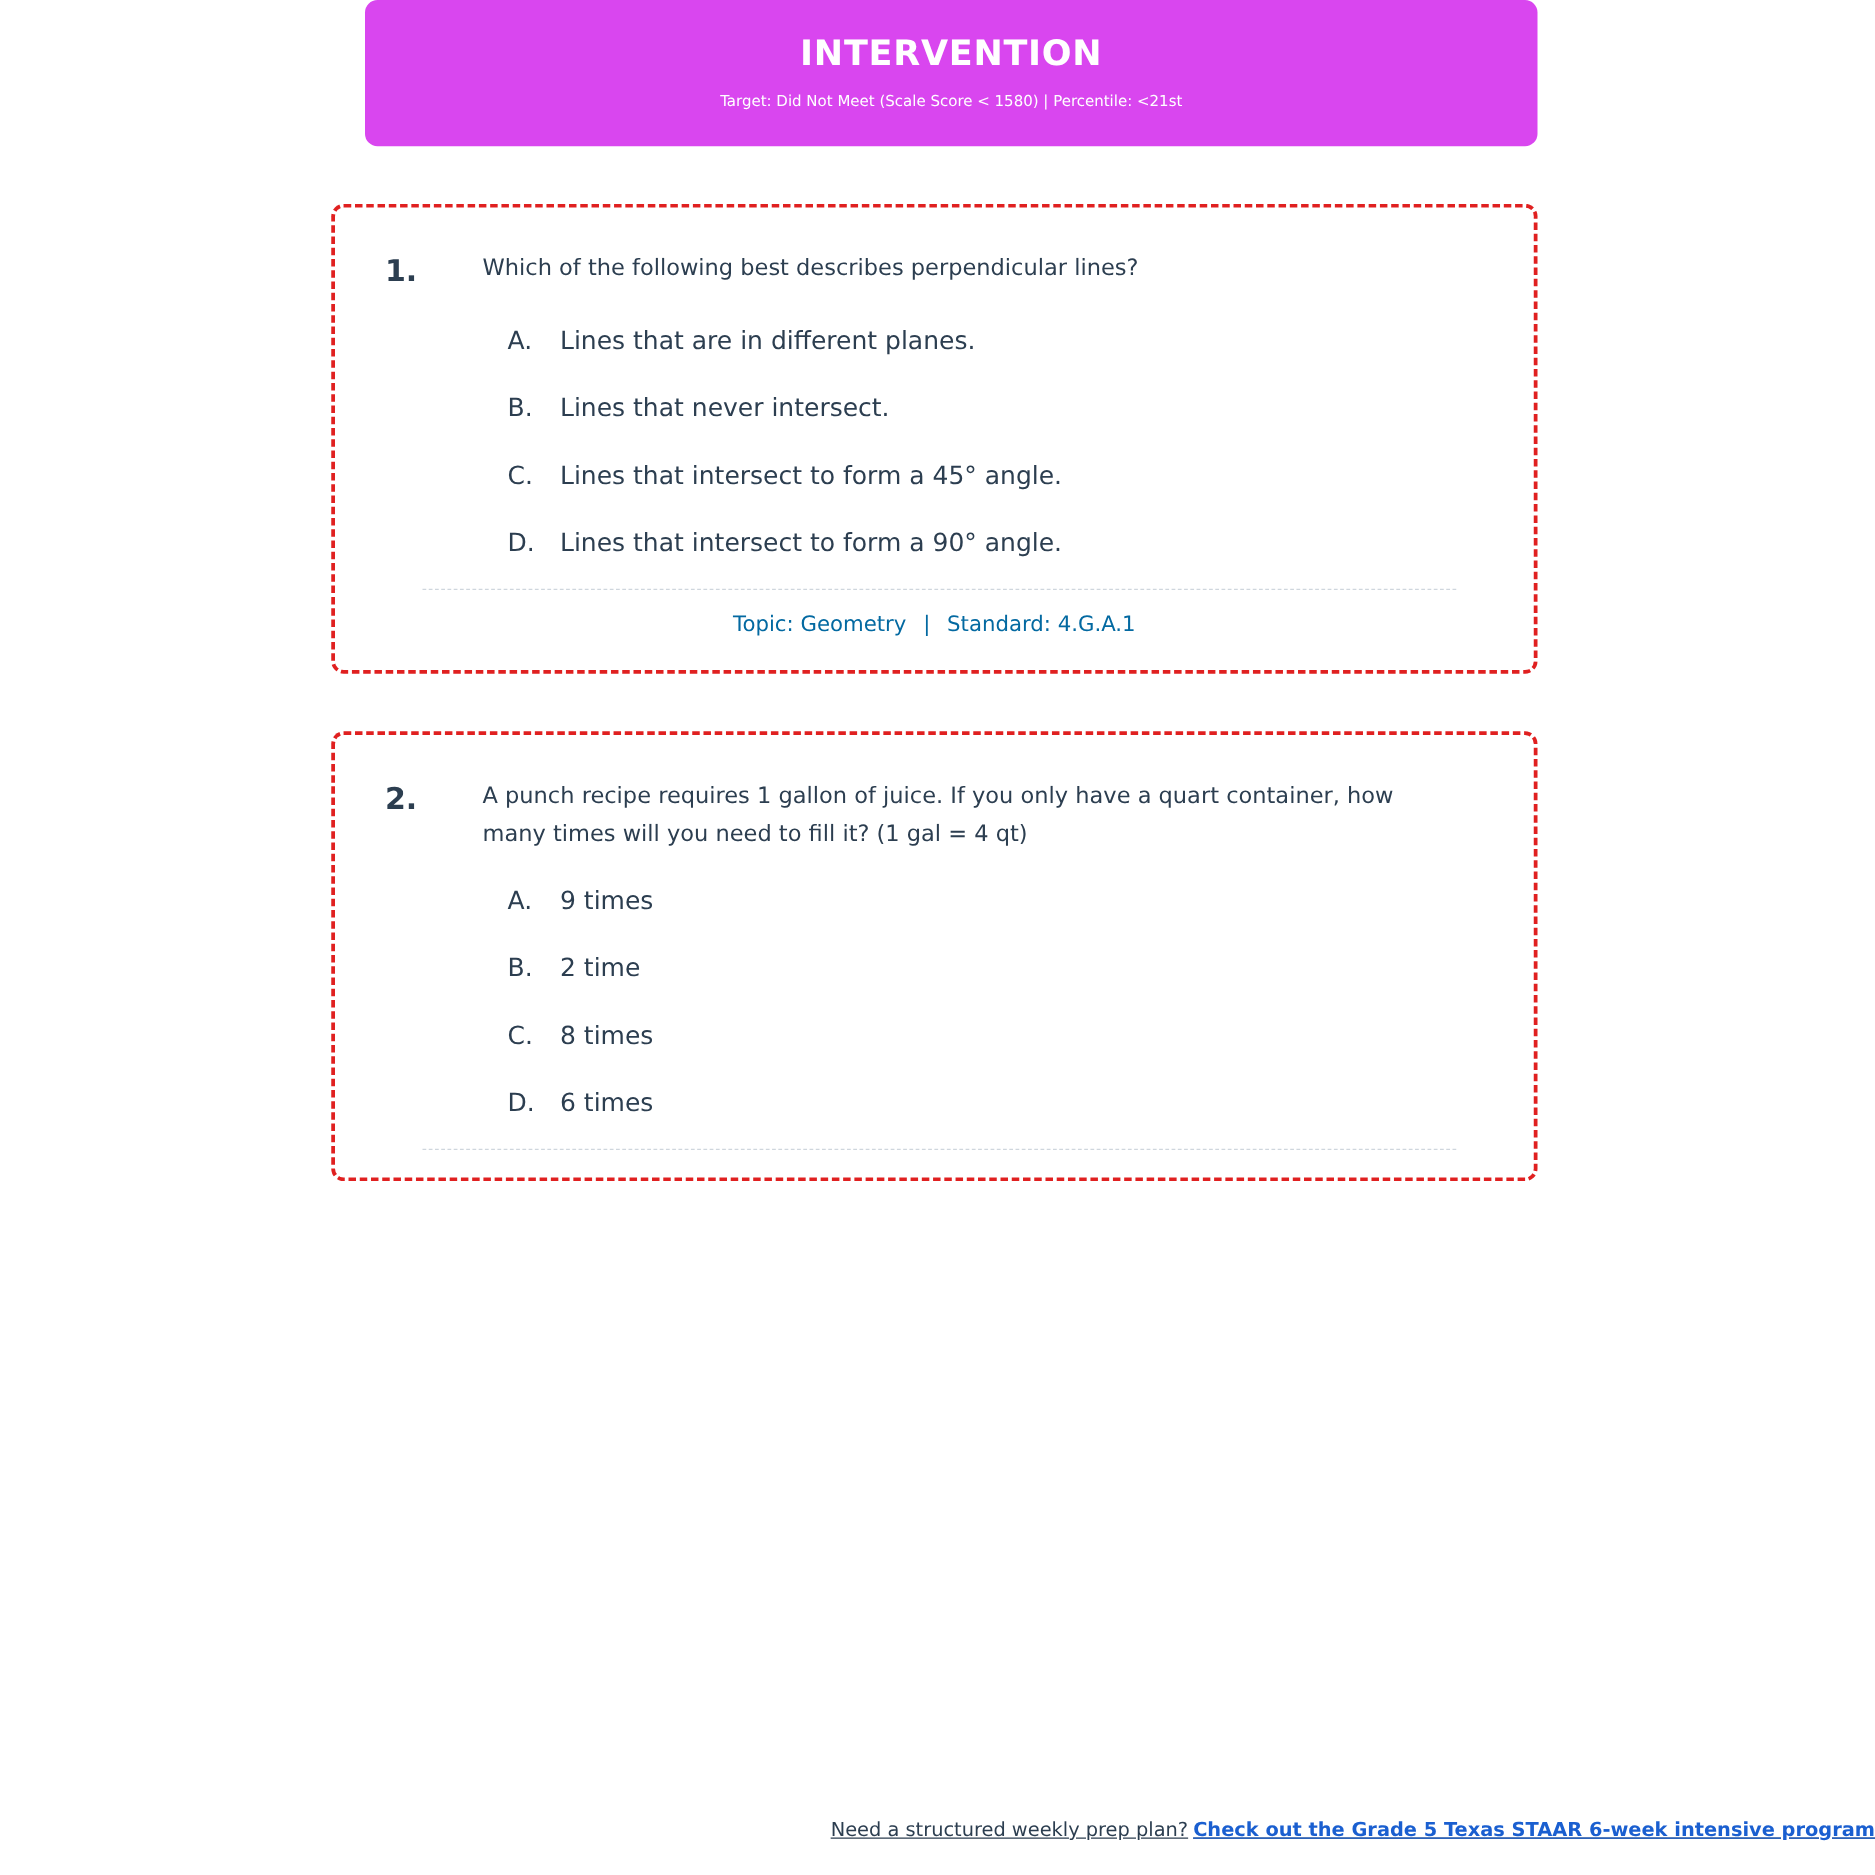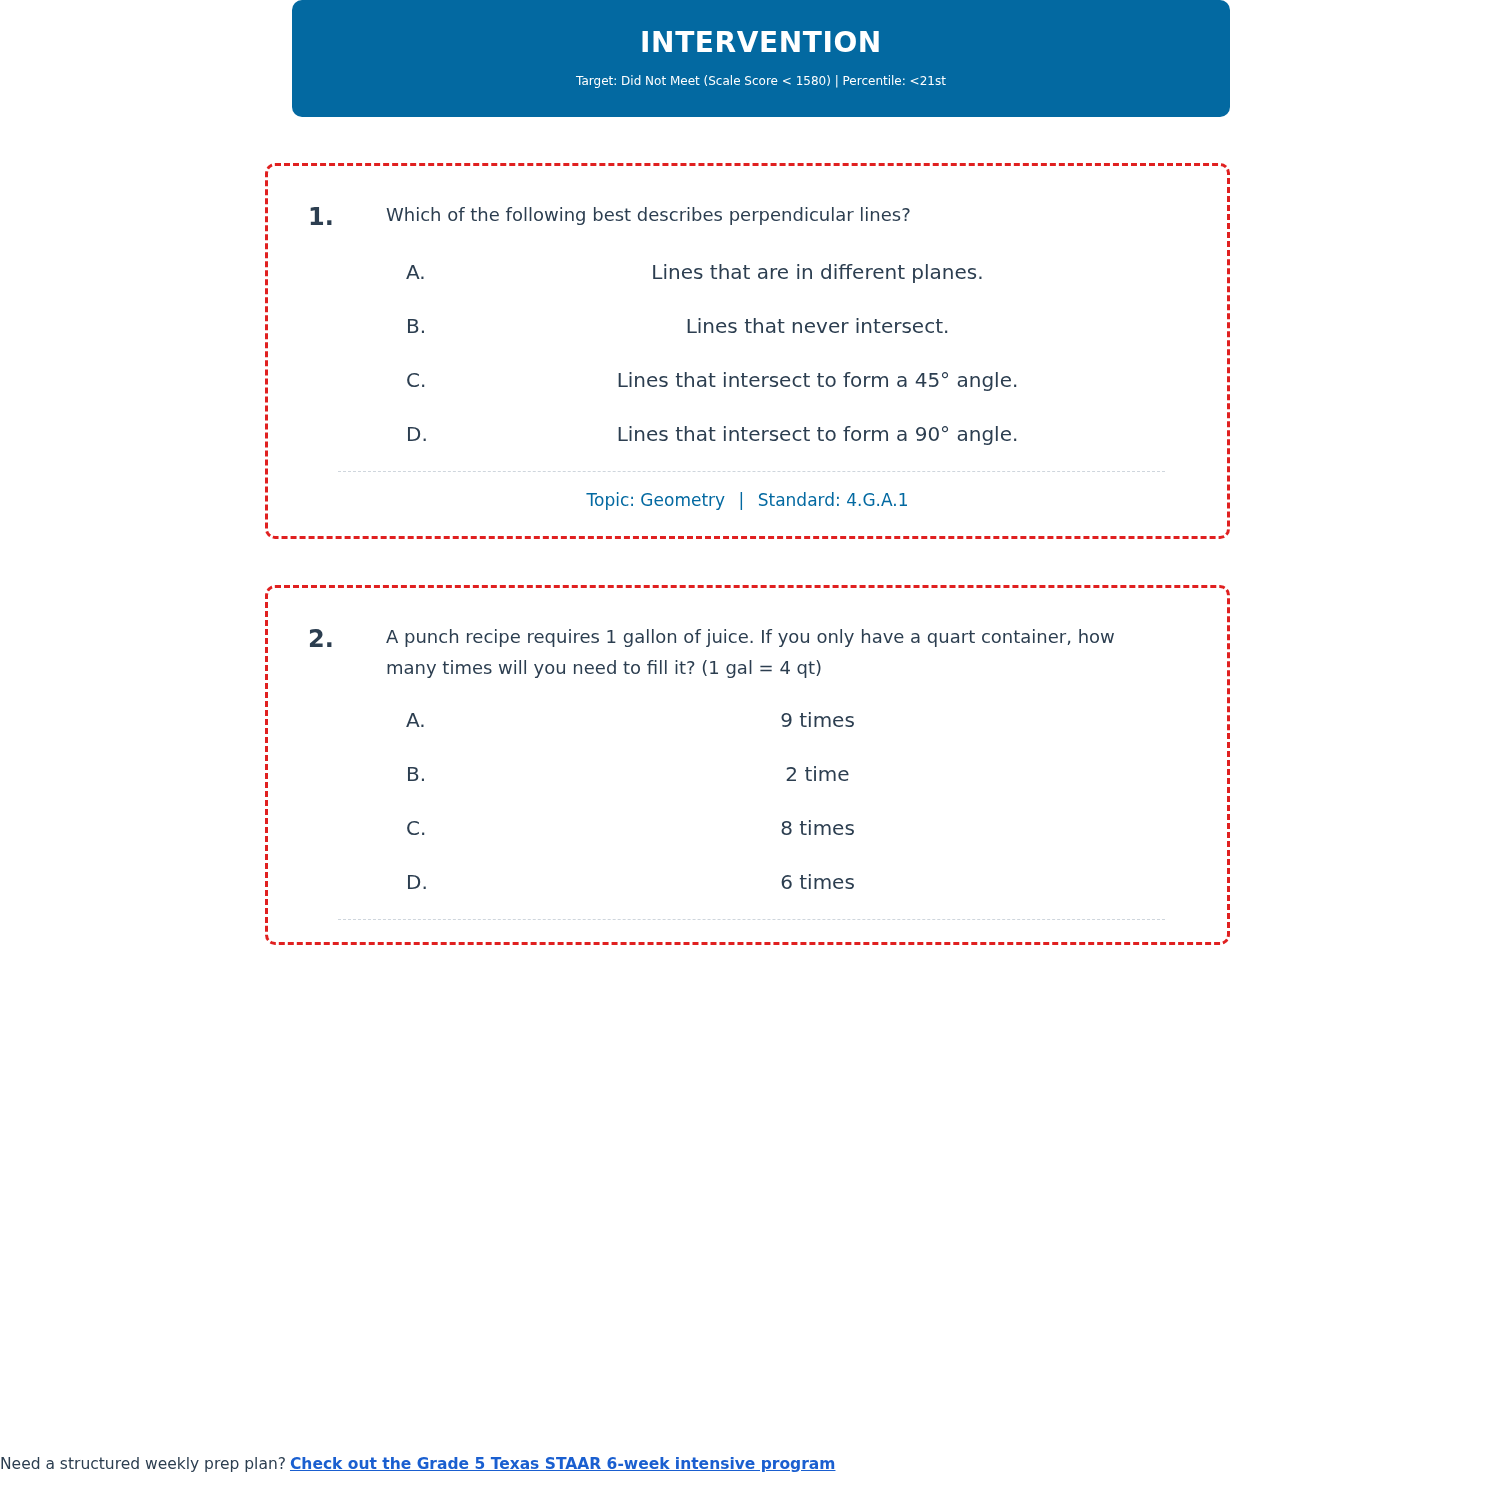--- a/index.html
+++ b/index.html
@@ -23,21 +23,21 @@
   }
   .sheet {
     position: absolute;
     left: 265px;
     top: 0;
     width: 965px;
   }
 
   
   .banner {
-    background: #0369a1;
+    background: #d946ef;
     border-radius: 10px;
     padding: 26px 20px 28px 20px;
     text-align: center;
     color: #ffffff;
     box-sizing: border-box;
     margin-left: 27px;
   }
   .banner-title {
     font-size: 28px;
     font-weight: bold;
@@ -91,44 +91,45 @@
     font-size: 20px;
     line-height: 1.5;
     margin-bottom: 24px;
     color: #2c3e50;
   }
   .choice:last-child { margin-bottom: 6px; }
   .choice-letter {
     width: 42px;
     flex: 0 0 42px;
   }
-  .choice-text { flex: 1 1 auto; text-align: center; }
+  .choice-text { flex: 1 1 auto; }
 
   .meta-divider {
     margin: 22px 22px 0 30px;
     border-top: 1px dashed #cfd6dd;
     height: 0;
   }
   .meta {
     text-align: center;
     color: #0369a1;
     font-size: 17px;
     padding: 18px 0 4px 0;
   }
   .meta .sep { padding: 0 8px; }
 
   
   .footer {
     position: absolute;
     left: 0;
     top: 1455px;
     width: 1500px;
-    text-align: left;
+    text-align: right;
     font-size: 15.5px;
     color: #2c3e50;
+    text-decoration: underline;
   }
   .footer a {
     color: #1a5fd0;
     font-weight: bold;
     text-decoration: underline;
   }
   .footer .pre { margin-right: 4px; }
 </style>
 </head>
 <body>

